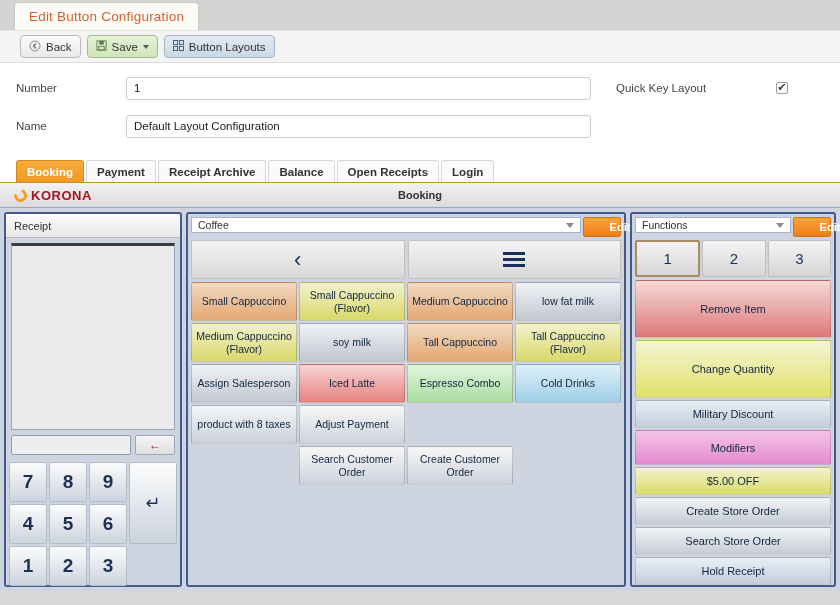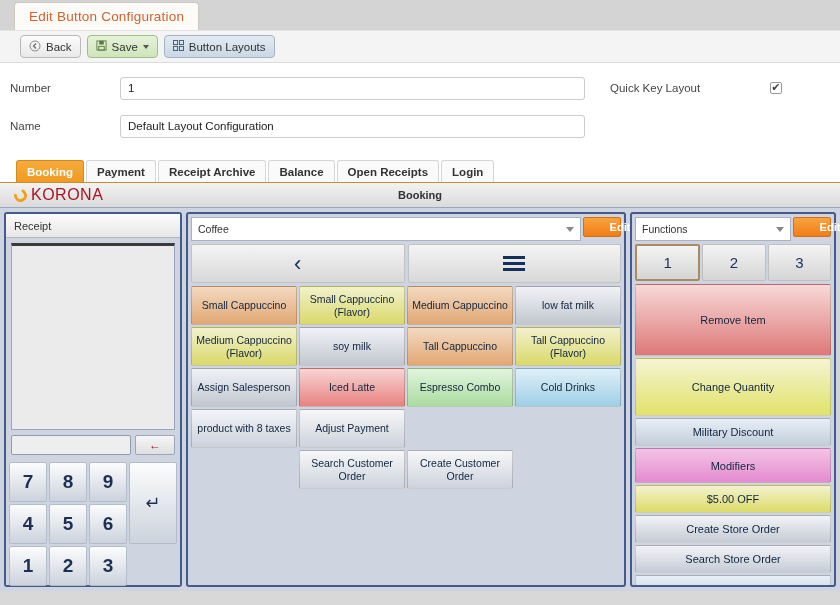--- a/index.html
+++ b/index.html
@@ -33,21 +33,21 @@
     font-size: 11.5px; color: #333;
     background: linear-gradient(#fcfcfc, #e9e9e9);
     cursor: pointer; white-space: nowrap;
   }
   .tb-btn.green { border-color: #9fbf87; background: linear-gradient(#e5f2d8, #cfe5ba); }
   .tb-btn.blue  { border-color: #a5b4c4; background: linear-gradient(#e3ebf3, #c9d8e5); }
   .caret-dn { width:0;height:0;border-left:3.5px solid transparent;border-right:3.5px solid transparent;border-top:4px solid #555; }
 
   
   .form { padding: 12px 10px 6px 10px; background: #fff; }
-  .frow { display: flex; align-items: center; height: 26px; margin-bottom: 12px; }
+  .frow { display: flex; align-items: center; height: 26px; margin-bottom: 12px; margin-left: 6px; }
   .flabel { width: 110px; font-size: 11.5px; color: #444; }
   .finput {
     width: 465px; height: 23px; border: 1px solid #ccc; border-radius: 3px;
     background: #fff; font-size: 11.5px; color: #222;
     padding: 0 7px; display: flex; align-items: center;
   }
   .qk-wrap { display: flex; align-items: center; margin-left: 25px; }
   .qk-label { font-size: 11.5px; color: #444; }
   .qk-box {
     width: 12px; height: 12px; margin-left: 70px;
@@ -81,21 +81,21 @@
   .pos-header {
     height: 25px; background: linear-gradient(#f3f3f3, #dadada);
     border-bottom: 1px solid #9aa7ba;
     display: flex; align-items: center; position: relative;
   }
   .korona { display: flex; align-items: center; gap: 4px; padding-left: 14px; }
   .korona-mark {
     width: 13px; height: 13px; border-radius: 50%;
     border: 3px solid #f0a01e; border-top-color: transparent; transform: rotate(-30deg);
   }
-  .korona-text { font-size: 16px; font-weight: normal; color: #a81420; letter-spacing: .5px; }
+  .korona-text { font-size: 13px; font-weight: bold; color: #a81420; letter-spacing: .5px; }
   .pos-title {
     position: absolute; left: 0; right: 0; text-align: center;
     font-size: 11px; font-weight: bold; color: #333;
   }
 
   .pos-body { display: flex; padding: 4px; gap: 4px; height: 383px; }
 
   
   .receipt-panel {
     width: 178px; background: #cfd5e0;
@@ -137,21 +137,21 @@
   .key.enter { grid-row: 1 / span 2; grid-column: 4; font-size: 18px; font-weight: normal; }
 
   
   .mid-panel {
     flex: 1; background: #cfd5e0;
     border: 2px solid #44598c; border-radius: 3px;
     display: flex; flex-direction: column;
   }
   .sel-row { display: flex; padding: 3px; gap: 2px; }
   .sel-box {
-    flex: 1; height: 24px; background: #fff;
+    flex: 1; height: 16px; background: #fff;
     border: 1px solid #a8b2c2; border-radius: 0;
     display: flex; align-items: center; padding: 0 6px;
     font-size: 10.5px; color: #333; position: relative;
   }
   .sel-arrow {
     position: absolute; right: 6px; width: 0; height: 0;
     border-left: 4px solid transparent; border-right: 4px solid transparent;
     border-top: 5px solid #888;
   }
   .edit-btn {
@@ -355,21 +355,21 @@
           <span class="sel-arrow"></span>
         </div>
         <div class="edit-btn">Edit</div>
       </div>
       <div class="fn-tabs" id="fntabs">
           <div class="fn-tab sel">1</div>
           <div class="fn-tab">2</div>
           <div class="fn-tab">3</div>
         </div>
       <div class="fn-list" id="fnlist">
-          <div class="fbtn" style="height: 72px; background: linear-gradient(rgb(247, 217, 216), rgb(221, 120, 120));">Remove Item</div>
+          <div class="fbtn" style="height: 58px; background: linear-gradient(rgb(247, 217, 216), rgb(221, 120, 120));">Remove Item</div>
           <div class="fbtn" style="height: 58px; background: linear-gradient(rgb(244, 244, 212), rgb(226, 226, 106));">Change Quantity</div>
           <div class="fbtn" style="height: 28px; background: linear-gradient(rgb(231, 238, 246), rgb(195, 206, 219));">Military Discount</div>
           <div class="fbtn" style="height: 35px; background: linear-gradient(rgb(243, 196, 230), rgb(228, 139, 208));">Modifiers</div>
           <div class="fbtn" style="height: 28px; background: linear-gradient(rgb(243, 242, 207), rgb(220, 220, 104));">$5.00 OFF</div>
           <div class="fbtn" style="height: 28px; background: linear-gradient(rgb(241, 243, 246), rgb(198, 204, 214));">Create Store Order</div>
           <div class="fbtn" style="height: 28px; background: linear-gradient(rgb(241, 243, 246), rgb(198, 204, 214));">Search Store Order</div>
           <div class="fbtn" style="height: 28px; background: linear-gradient(rgb(231, 238, 246), rgb(195, 206, 219));">Hold Receipt</div>
           <div class="fbtn" style="height: 28px; background: linear-gradient(rgb(225, 243, 220), rgb(168, 220, 159));">Gift Card</div>
         </div>
     </div>

